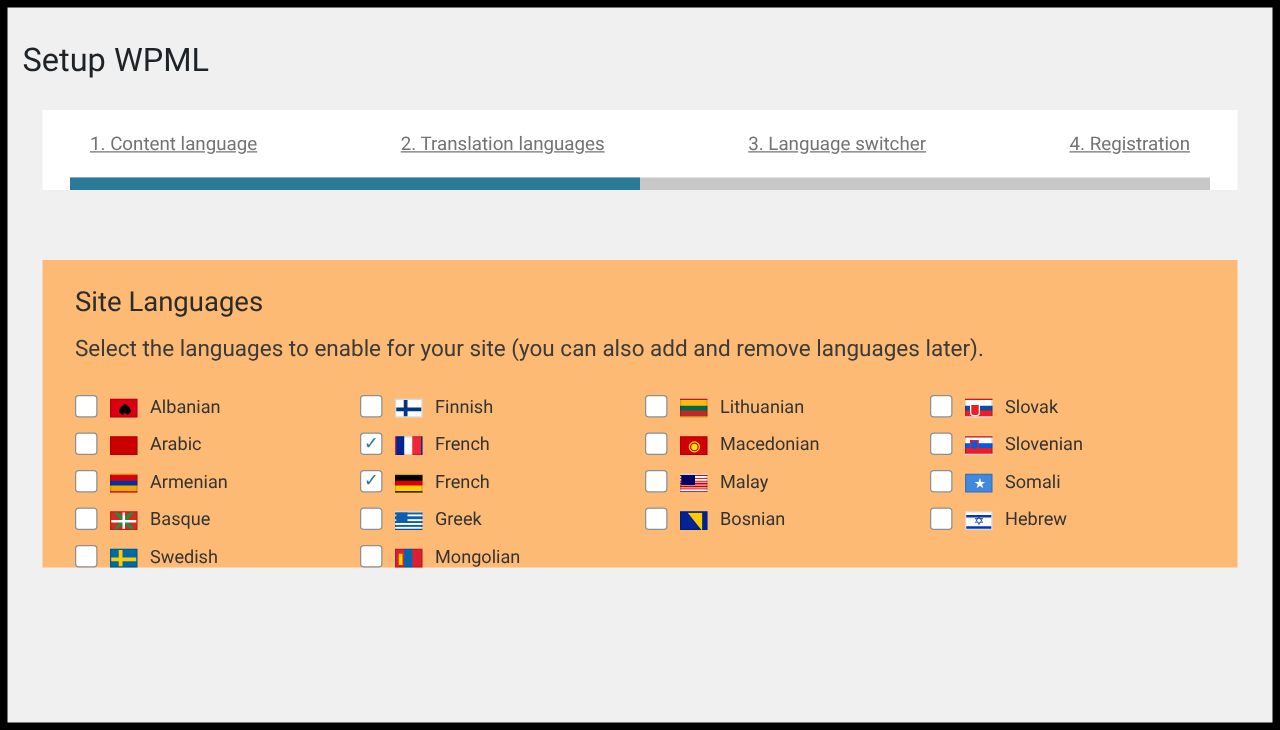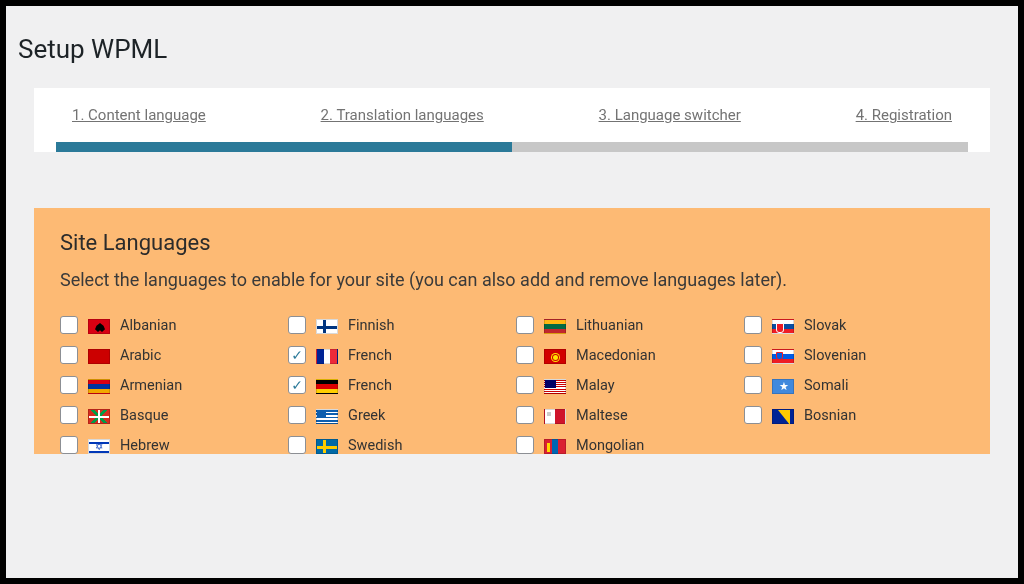--- a/index.html
+++ b/index.html
@@ -146,25 +146,20 @@
           <span class="flag fl-basque"></span>
           <span class="lang-label">Basque</span>
         </div>
         <div class="lang-item">
           <span class="cb"></span>
           <span class="flag fl-greece"></span>
           <span class="lang-label">Greek</span>
         </div>
         <div class="lang-item">
           <span class="cb"></span>
-          <span class="flag fl-malta"></span>
-          <span class="lang-label">Maltese</span>
-        </div>
-        <div class="lang-item">
-          <span class="cb"></span>
           <span class="flag fl-bosnia"></span>
           <span class="lang-label">Bosnian</span>
         </div>
         <div class="lang-item">
           <span class="cb"></span>
           <span class="flag fl-israel"></span>
           <span class="lang-label">Hebrew</span>
         </div>
         <div class="lang-item">
           <span class="cb"></span>

